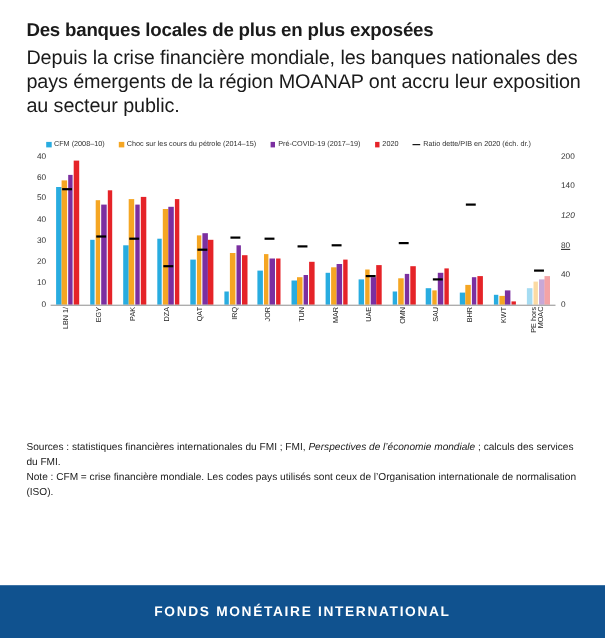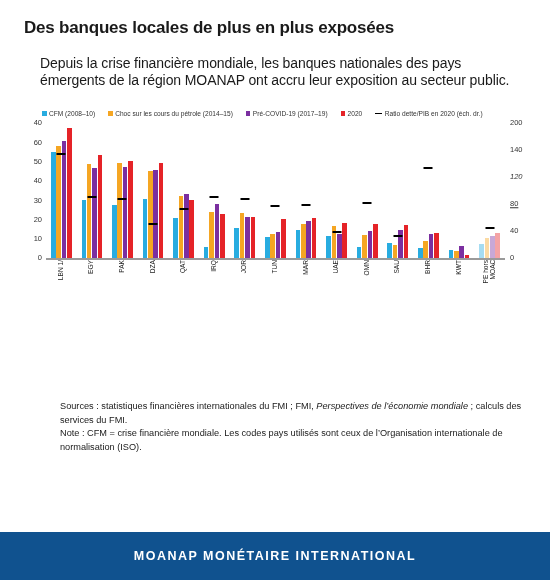--- a/index.html
+++ b/index.html
@@ -6,21 +6,21 @@
   body{
     width:550px;height:580px;background:#ffffff;
     font-family:"Liberation Sans", sans-serif;
     color:#1a1a1a;overflow:hidden;
   }
   .page{position:relative;width:550px;height:580px;box-sizing:border-box;}
 
   
   .header{padding:18px 16px 0 24px;}
   .title{font-size:17px;font-weight:bold;line-height:1.22;letter-spacing:-0.2px;margin:0 0 2px 0;}
-  .subtitle{font-size:14px;font-weight:normal;line-height:1.24;margin:16px;letter-spacing:-0.1px;}
+  .subtitle{font-size:18px;font-weight:normal;line-height:1.24;margin:0;letter-spacing:-0.1px;}
   .units{font-size:10.5px;margin-top:7px;line-height:1.2;}
 
   
   .chart-wrap{position:relative;margin:18px 0 0 0;height:215px;}
   .legend{
     position:absolute;left:42px;top:0;right:8px;height:12px;
     display:flex;align-items:center;gap:13px;font-size:6.6px;color:#333;
     white-space:nowrap;
   }
   .legend-item{display:flex;align-items:center;gap:2.5px;}
@@ -50,21 +50,21 @@
   }
   .xlabel{
     flex:1;display:flex;justify-content:center;align-items:flex-start;
   }
   .xlabel span{
     font-size:6.6px;color:#222;writing-mode:vertical-rl;transform:rotate(180deg);
     white-space:pre;line-height:1.05;text-align:right;
   }
 
   
-  .notes{position:absolute;left:24px;right:20px;top:400px;font-size:9.2px;line-height:1.47;color:#1a1a1a;margin-left:36px;}
+  .notes{position:absolute;left:24px;right:20px;top:400px;font-size:9.2px;line-height:1.47;color:#1a1a1a;}
   .notes p{margin:0 0 0 0;}
   .notes em{font-style:italic;}
 
   
   .footer{
     position:absolute;left:0;right:0;bottom:0;height:48px;
     display:flex;align-items:center;justify-content:center;
   }
   .footer-inner{
     width:100%;height:48px;display:flex;align-items:center;justify-content:center;
@@ -288,17 +288,17 @@
       </div>
   </div>
 
   <div class="notes">
     <p><span>Sources : statistiques financières internationales du FMI ; FMI, </span><em>Perspectives de l’économie mondiale</em><span> ; calculs des services du FMI.</span></p>
     <p>Note : CFM = crise financière mondiale. Les codes pays utilisés sont ceux de l’Organisation internationale de normalisation (ISO).</p>
   </div>
 
   <div class="footer">
     <div class="footer-inner" id="footer-inner" style="background: rgb(16, 82, 143);">
-      <span class="footer-text">MOANAP MONÉTAIRE INTERNATIONAL</span>
+      <span class="footer-text">FONDS MONÉTAIRE INTERNATIONAL</span>
     </div>
   </div>
 
 </div>
 
 </body></html>

